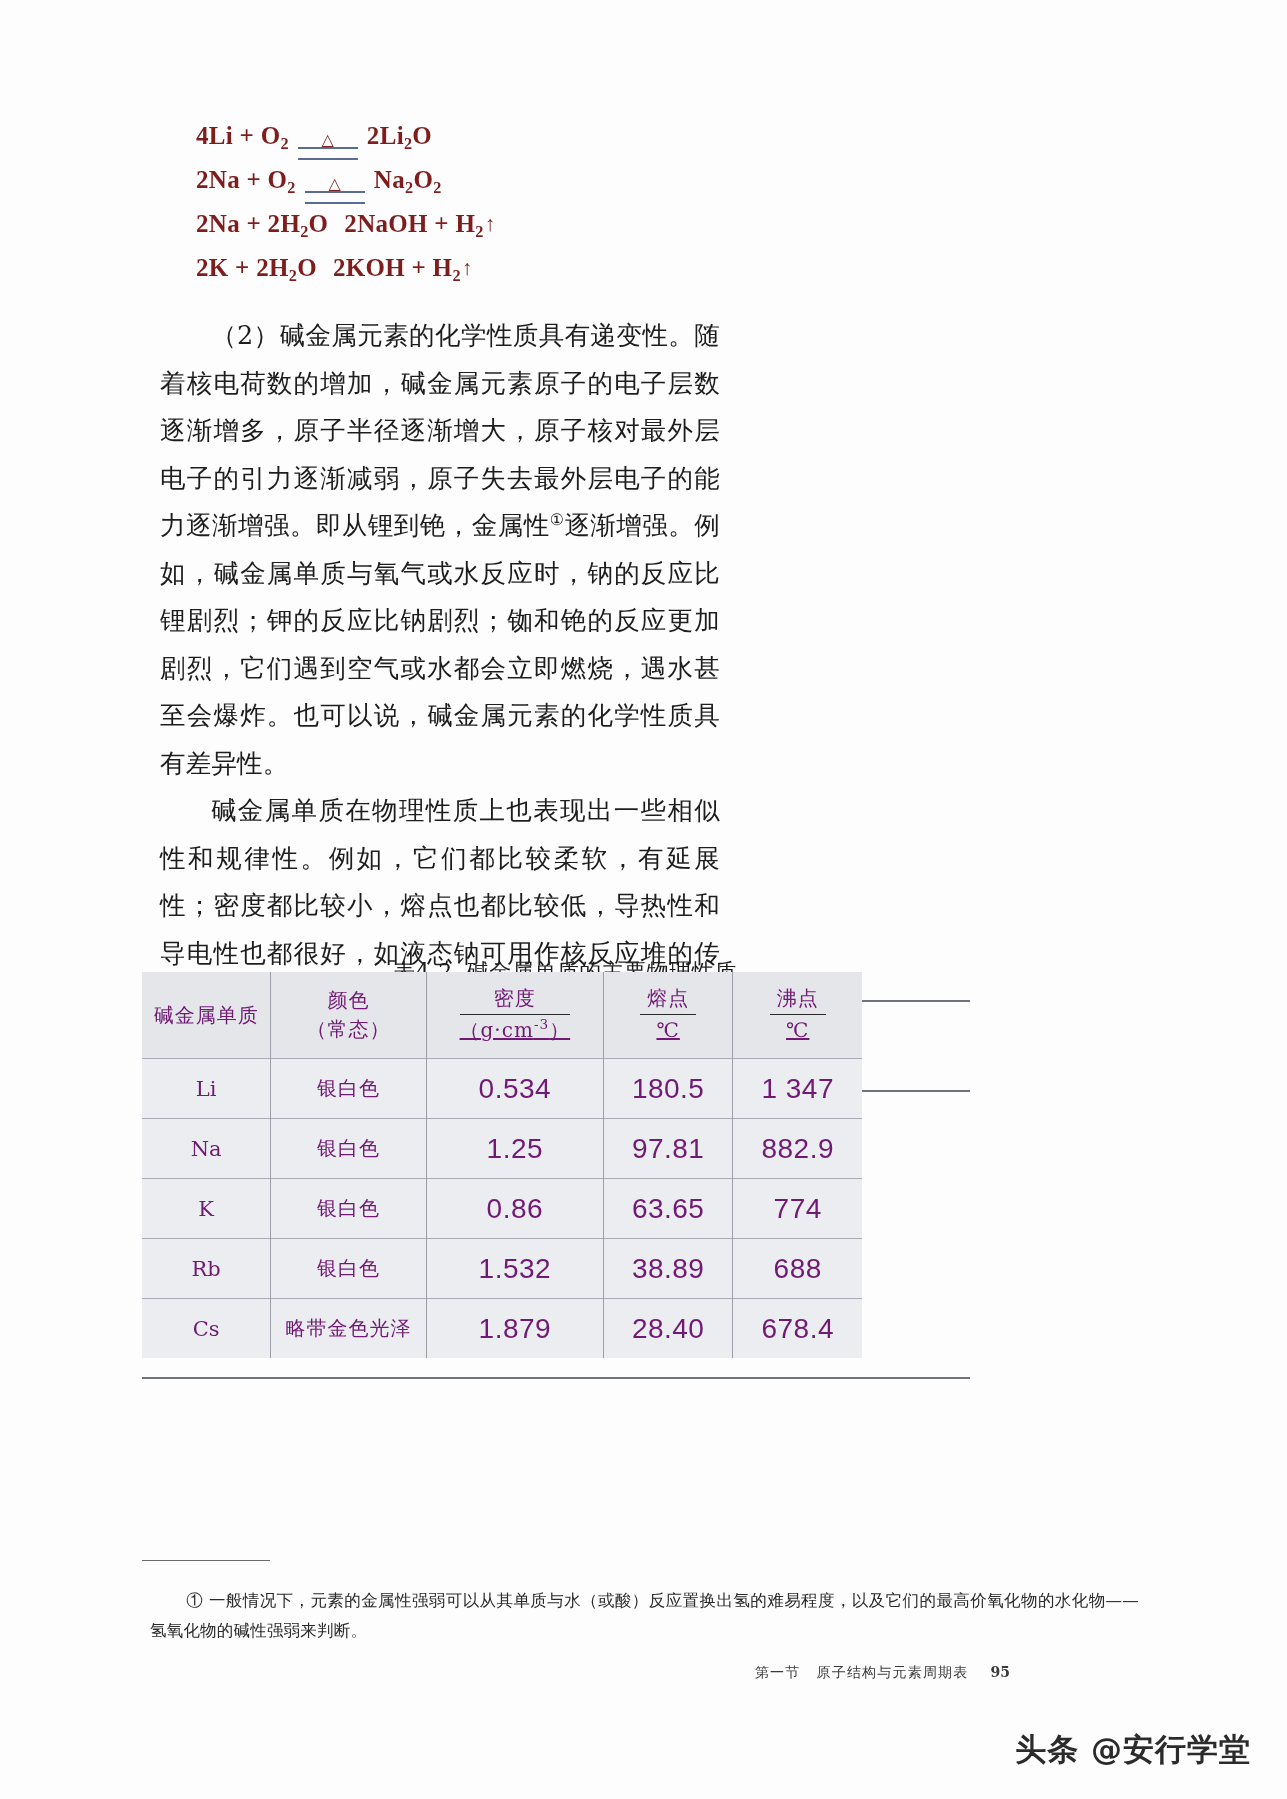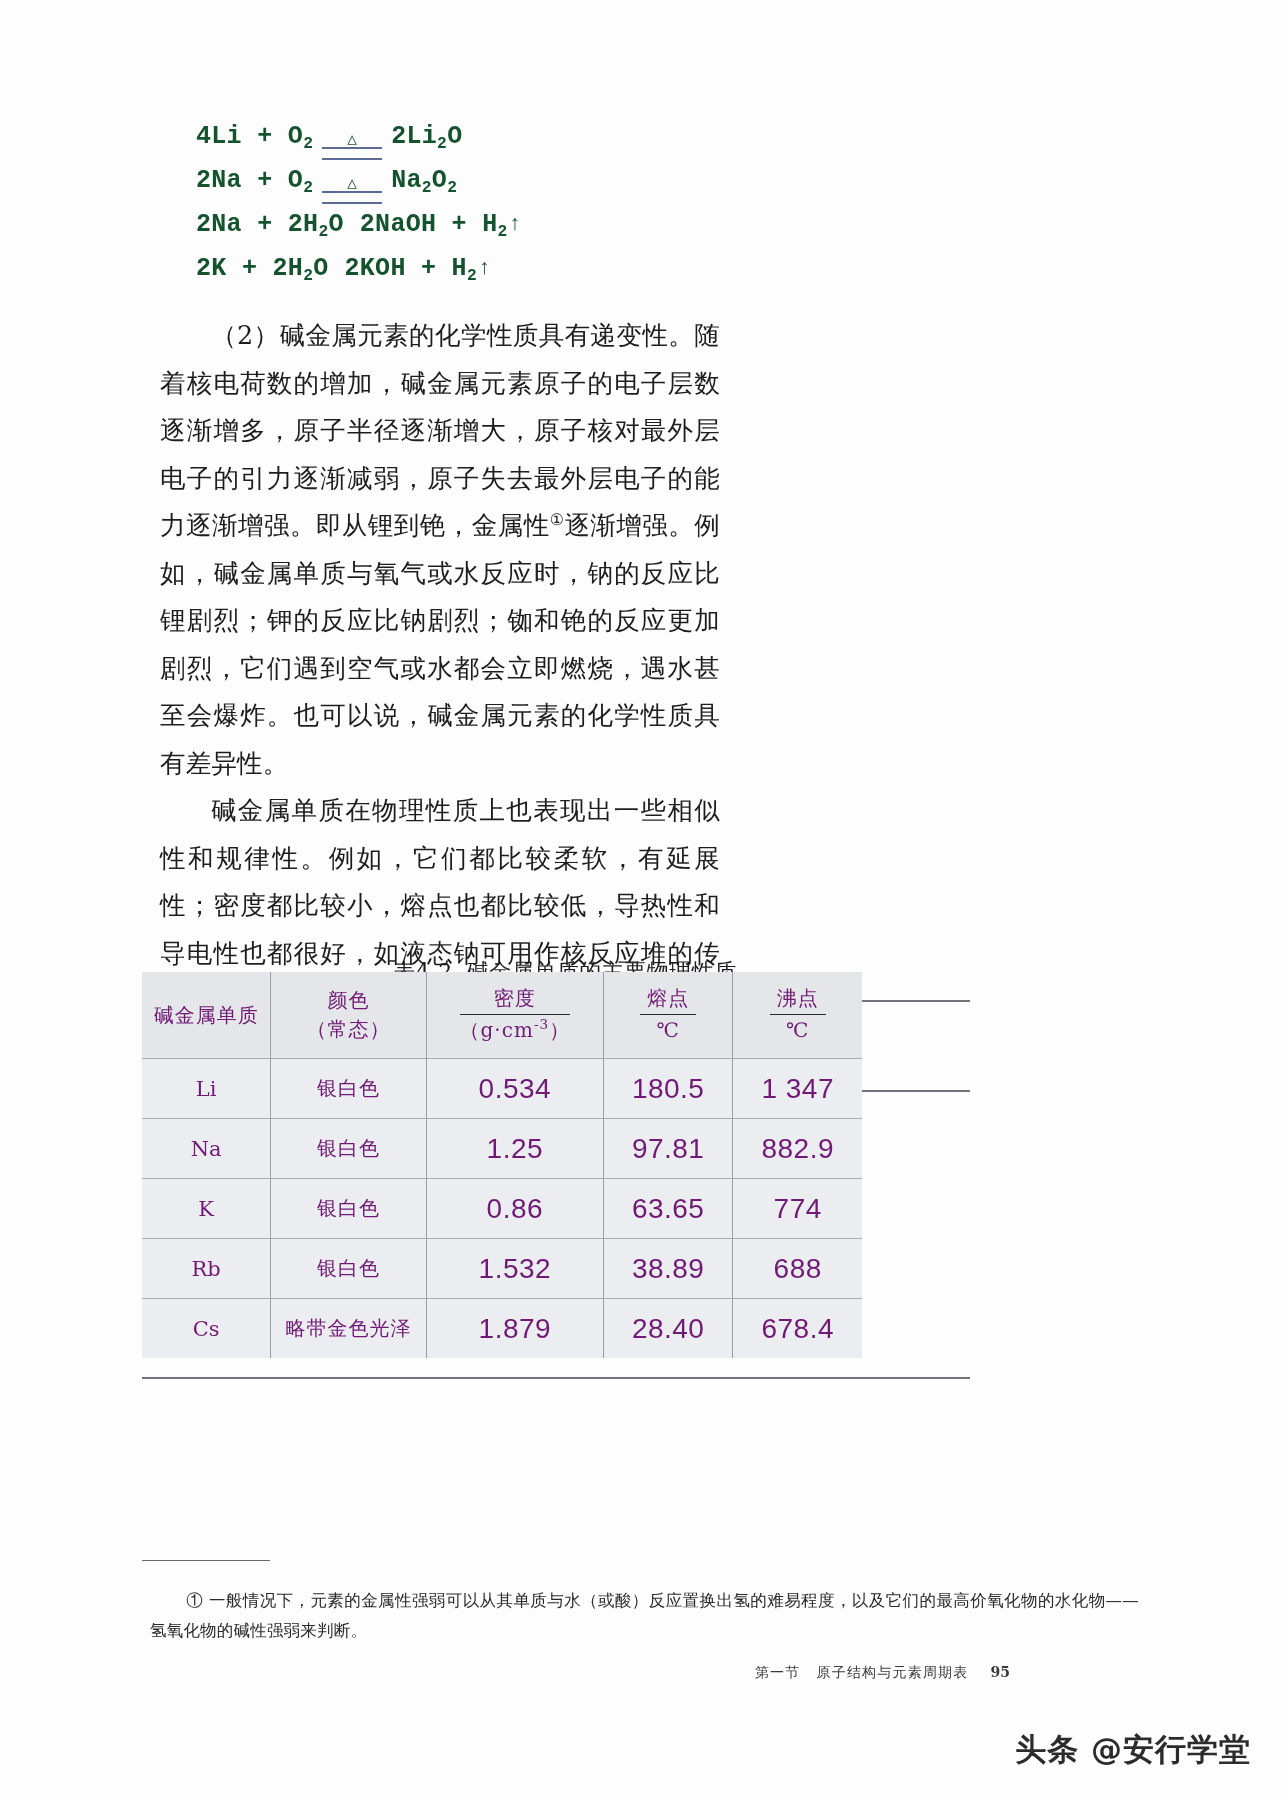--- a/index.html
+++ b/index.html
@@ -20,22 +20,22 @@
     inset: 0;
     background: #fdfdfd;
   }
 
   
   .equations {
     position: absolute;
     left: 196px;
     top: 122px;
     width: 560px;
-    color: #14532d;
-    font-family: Liberation Mono, monospace;
+    color: #7f1d1d;
+    font-family: Liberation Serif, serif;
     font-weight: bold;
     font-size: 25px;
     letter-spacing: 0.3px;
   }
   .eq-row {
     display: flex;
     align-items: baseline;
     height: 44px;
     white-space: nowrap;
   }
@@ -194,20 +194,21 @@
   }
   .frac .top {
     display: block;
     border-bottom: 1.4px solid #2a2a2a;
     padding: 0 7px 2px 7px;
   }
   .frac .bot {
     display: block;
     padding-top: 3px;
     font-family: "DejaVu Serif", "Liberation Serif", serif;
+    text-decoration: underline;
   }
   .stack {
     display: inline-block;
     text-align: center;
     line-height: 1.45;
   }
   .stack .l1, .stack .l2 { display: block; }
   .unit-sup {
     font-size: 0.68em;
     vertical-align: super;

